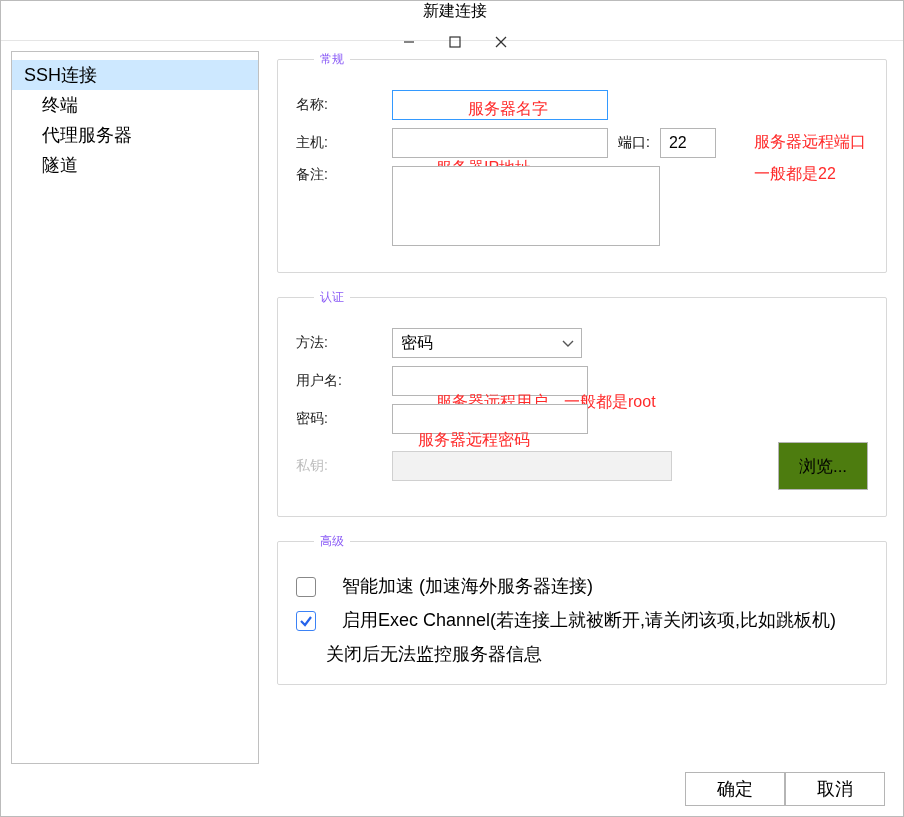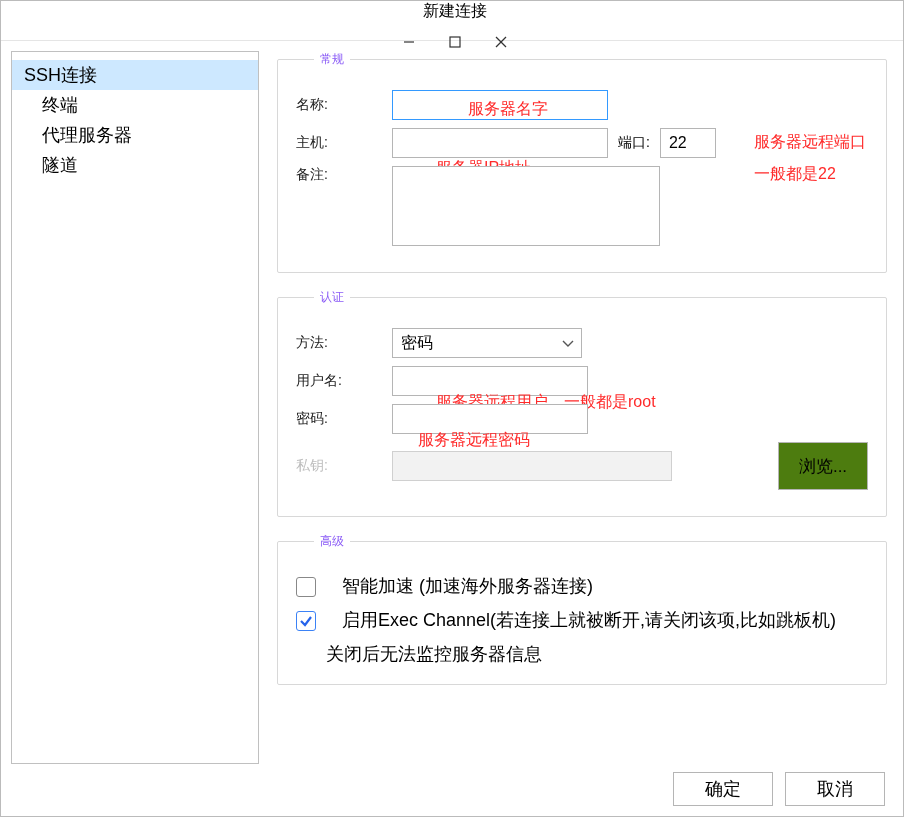--- a/index.html
+++ b/index.html
@@ -154,21 +154,20 @@
     margin-left: 30px;
     margin-top: 6px;
   }
 
   
   .footer {
     position: absolute;
     bottom: 10px;
     right: 18px;
     display: flex;
-    gap: 12px;
     margin-left: 31px;
   }
   .dlg-btn {
     border: 1px solid #b5b5b5;
     background: #fff;
     width: 100px;
     height: 34px;
     font-size: 18px;
   }
 </style>

